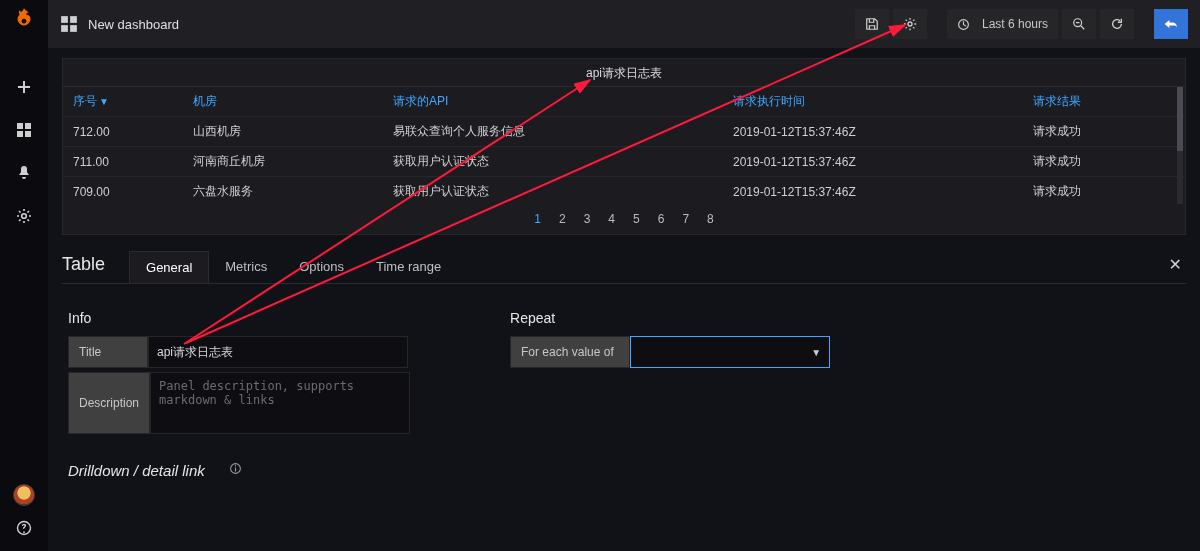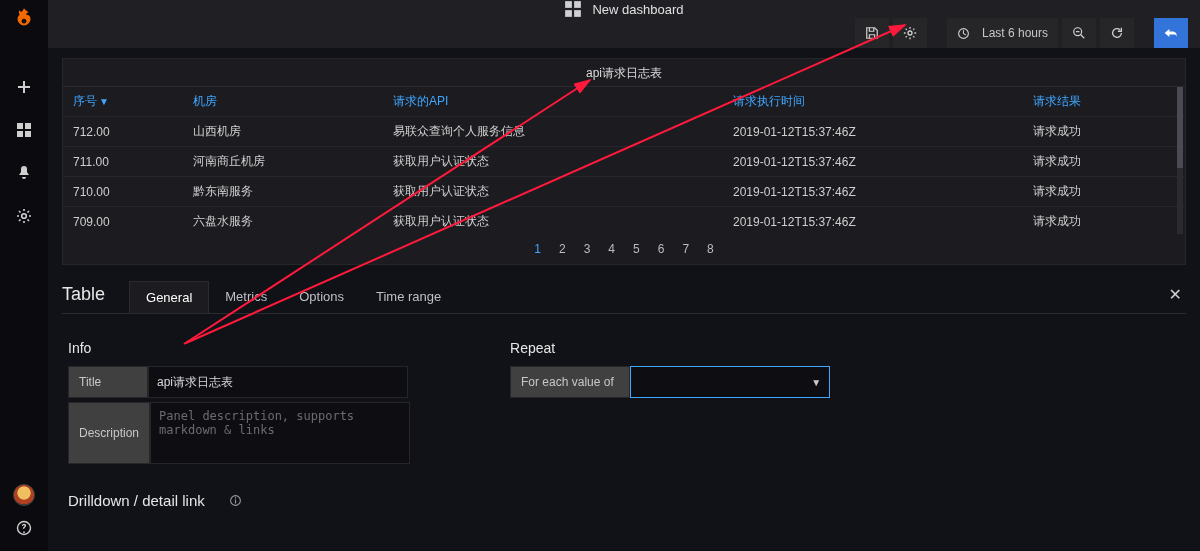--- a/index.html
+++ b/index.html
@@ -7,21 +7,21 @@
 
 
 .leftbar { position: absolute; left: 0; top: 0; width: 48px; height: 100%; background: #0a0a0f; display: flex; flex-direction: column; align-items: center; padding-top: 6px; z-index: 30; }
 .leftbar .logo svg { width: 26px; height: 26px; }
 .leftbar .mid { margin-top: 44px; display: flex; flex-direction: column; gap: 24px; align-items: center; }
 .leftbar .ico { color: #c7c7c7; cursor: pointer; }
 .leftbar .bottom { margin-top: auto; margin-bottom: 12px; display:flex; flex-direction:column; gap:14px; align-items:center; }
 .avatar { width: 22px; height: 22px; border-radius: 50%; background: radial-gradient(circle at 50% 40%, #f0c060 0 40%, #b04020 45% 70%, #303030 75% 100%); border: 1px solid #444; }
 
 
-.topbar { position: absolute; left: 48px; right: 0; top: 0; height: 48px; background: #1f1f24; display: flex; align-items: center; padding: 0 12px; z-index: 20; flex-direction: column; }
+.topbar { position: absolute; left: 48px; right: 0; top: 0; height: 48px; background: #1f1f24; display: flex; align-items: center; padding: 0 12px; z-index: 20; }
 .topbar .dash { display: flex; align-items: center; gap: 10px; color: #e0e0e0; }
 .topbar .right { margin-left: auto; display: flex; align-items: center; gap: 4px; }
 .topbtn { background: #262628; color: #c7c7c7; height: 30px; min-width: 34px; padding: 0 8px; display: inline-flex; align-items: center; justify-content: center; border: none; cursor: pointer; font-size: 12px; gap: 6px; }
 .topbtn.blue { background: #3274d9; color: #fff; }
 
 
 .main { position: absolute; left: 48px; right: 0; top: 48px; bottom: 0; padding: 10px 14px; overflow: hidden; }
 
 
 .panel { background: #1b1b20; border: 1px solid #262628; }
@@ -49,21 +49,21 @@
 .section h3 { font-size:14px; color:#e6e6e6; font-weight:normal; margin-bottom:10px;}
 .row { display:flex; align-items:stretch; margin-bottom:4px; }
 .lbl { background:#404040; color:#c7c7c7; font-size:12px; padding: 8px 10px; min-width:80px; display:flex; align-items:center; border:1px solid #262628;}
 .inp { background:#0d0d12; border:1px solid #262628; color:#d8d9da; padding:6px 8px; width:260px; font-size:12px;}
 textarea.inp { height:62px; resize:none; }
 .chk { width:50px; display:flex; align-items:center; justify-content:center; background:#1b1b20; border:1px solid #262628;}
 .chkbox { width:16px; height:16px; border:1px solid #6e6e76; border-radius:3px; }
 .sel { width: 200px; background:#0d0d12; border:1px solid #3fa7ff; padding:6px 8px; display:flex; justify-content:flex-end; align-items:center; color:#ccc;}
 .sel .caret { font-size:10px; }
 
-.drill h3 { display:flex; align-items:center; gap:24px; font-size:15px; font-weight:normal; color:#e6e6e6; }
+.drill h3 { display:flex; align-items:flex-start; gap:24px; font-size:15px; font-weight:normal; color:#e6e6e6;font-style:italic; }
 .drill { margin-top:28px; }
 
 
 svg.anno { position:absolute; left:0; top:0; pointer-events:none; z-index:50;}
 
 ::placeholder { color: #6b6b72; }
 </style>
 </head>
 <body>
 
@@ -181,27 +181,20 @@
             <td>请求成功</td>
           </tr>
           <tr>
             <td>711.00</td>
             <td>河南商丘机房</td>
             <td>获取用户认证状态</td>
             <td>2019-01-12T15:37:46Z</td>
             <td>请求成功</td>
           </tr>
           <tr>
-            <td>710.00</td>
-            <td>黔东南服务</td>
-            <td>获取用户认证状态</td>
-            <td>2019-01-12T15:37:46Z</td>
-            <td>请求成功</td>
-          </tr>
-          <tr>
             <td>709.00</td>
             <td>六盘水服务</td>
             <td>获取用户认证状态</td>
             <td>2019-01-12T15:37:46Z</td>
             <td>请求成功</td>
           </tr>
         </tbody>
     </table>
     <div class="pagebar" id="pagebar">
         <span class="cur">1</span>

